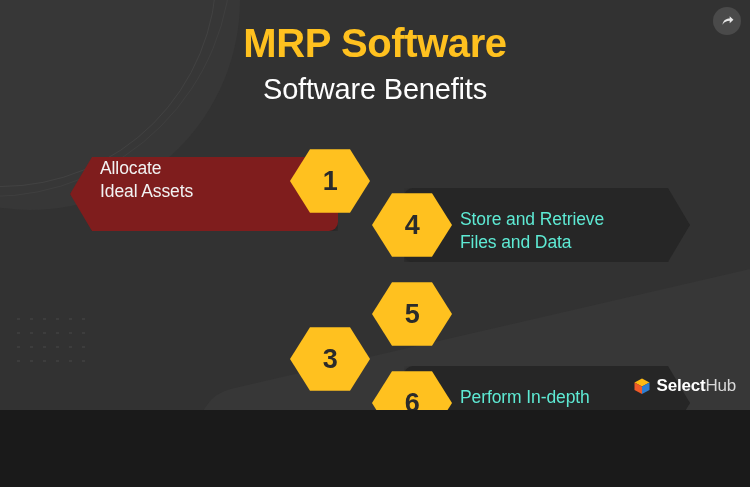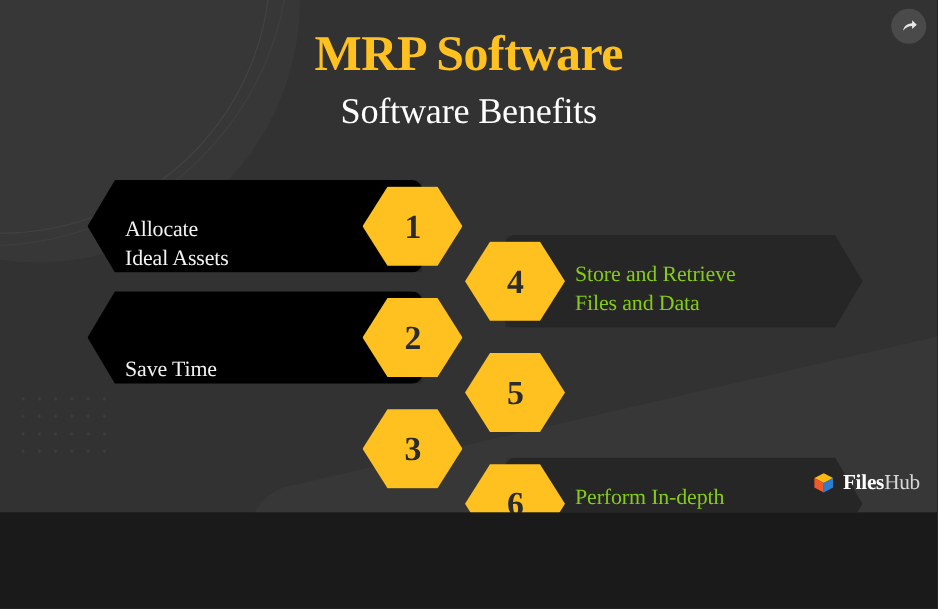--- a/index.html
+++ b/index.html
@@ -6,21 +6,21 @@
     margin: 0;
     padding: 0;
     background: #1a1a1a;
   }
   .stage {
     position: relative;
     width: 750px;
     height: 410px;
     overflow: hidden;
     background: #323232;
-    font-family: Liberation Serif, serif;
+    font-family: Liberation Sans, sans-serif;
     -webkit-font-smoothing: antialiased;
   }
 
   
   .bg-layer { position: absolute; inset: 0; overflow: hidden; pointer-events: none; }
 
   .arc-blob {
     position: absolute;
     left: -180px;
     top: -210px;
@@ -113,30 +113,30 @@
 
   
   .board { position: absolute; inset: 0; z-index: 4; }
 
   .row { position: absolute; height: 74px; }
 
   
   .row-left { left: 70px; width: 300px; }
   .row-left .card {
     position: absolute;
-    left: 0; top: 0;
+    left: 0; top: 13px;
     width: 268px;
     height: 74px;
-    background: #000000;
+    background: #7f1d1d;
     box-shadow: 0 3px 9px rgba(0,0,0,0.35);
     -webkit-clip-path: polygon(22px 0, 100% 0, 100% 100%, 22px 100%, 0 50%);
     clip-path: polygon(22px 0, 100% 0, 100% 100%, 22px 100%, 0 50%);
     border-radius: 9px;
     display: flex;
-    align-items: flex-end;
+    align-items: flex-start;
   }
   .row-left .card-text {
     margin-left: 30px;
     margin-right: 70px;
     color: #f2f2f2;
     font-size: 17.5px;
     line-height: 23px;
     letter-spacing: -0.1px;
   }
   .row-left .hex-wrap { position: absolute; right: 0; top: 4px; }
@@ -152,21 +152,21 @@
     box-shadow: 0 3px 9px rgba(0,0,0,0.35);
     -webkit-clip-path: polygon(0 0, calc(100% - 22px) 0, 100% 50%, calc(100% - 22px) 100%, 0 100%);
     clip-path: polygon(0 0, calc(100% - 22px) 0, 100% 50%, calc(100% - 22px) 100%, 0 100%);
     border-radius: 9px;
     display: flex;
     align-items: center;
   }
   .row-right .card-text {
     margin-left: 56px;
     margin-right: 34px;
-    color: #84cc16;
+    color: #5eead4;
     font-size: 17.5px;
     line-height: 23px;
     letter-spacing: -0.1px;
     margin-top: 12px;
   }
   .row-right .hex-wrap { position: absolute; left: 0; top: 4px; }
 
   
   .hex {
     position: relative;
@@ -232,30 +232,20 @@
       <div class="card">
         <div class="card-text">Allocate<br>Ideal Assets</div>
       </div>
       <div class="hex-wrap">
         <div class="hex">
           <span class="hex-num">1</span>
         </div>
       </div>
     </div>
 
-    <div class="row row-left" style="top:233px">
-      <div class="card">
-        <div class="card-text">Save Time</div>
-      </div>
-      <div class="hex-wrap">
-        <div class="hex">
-          <span class="hex-num">2</span>
-        </div>
-      </div>
-    </div>
 
     <div class="row row-left" style="top:322px">
       <div class="hex-wrap">
         <div class="hex">
           <span class="hex-num">3</span>
         </div>
       </div>
     </div>
 
     <div class="row row-right" style="top:188px">
@@ -289,16 +279,16 @@
     </div>
 
   </div>
 
   <div class="logo">
     <svg width="18" height="18" viewBox="0 0 24 24">
       <path d="M12 2 L22 7.3 L12 12.6 L2 7.3 Z" fill="#FDB913"></path>
       <path d="M2 7.3 L12 12.6 L12 22.6 L2 17.3 Z" fill="#F05A28"></path>
       <path d="M22 7.3 L12 12.6 L12 22.6 L22 17.3 Z" fill="#2E7DD1"></path>
     </svg>
-    <span class="logo-text"><span class="logo-select">Files</span><span class="logo-hub">Hub</span></span>
+    <span class="logo-text"><span class="logo-select">Select</span><span class="logo-hub">Hub</span></span>
   </div>
 
 </div>
 
 </body></html>

